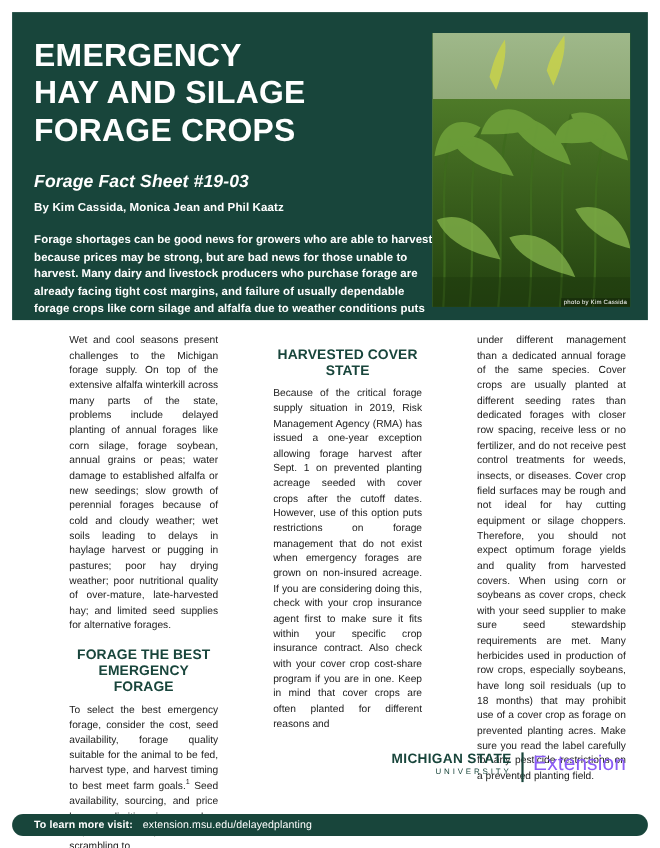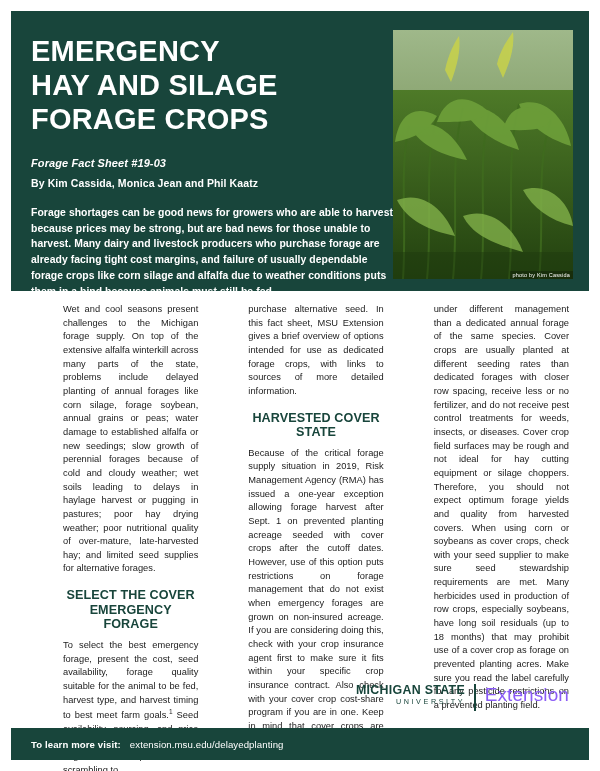--- a/index.html
+++ b/index.html
@@ -42,21 +42,21 @@
     font-size: 29px;
     font-weight: bold;
     line-height: 1.17;
     letter-spacing: 0.2px;
     margin: 6px 0 0 0;
     width: 360px;
   }
   .title .line { display: block; }
   .subtitle {
     margin-top: 20px;
-    font-size: 11px;
+    font-size: 16px;
     font-weight: bold;
     font-style: italic;
     letter-spacing: 0.1px;
   }
   .byline {
     margin-top: 8px;
     font-size: 10.5px;
     font-weight: bold;
     letter-spacing: 0.1px;
   }
@@ -158,30 +158,31 @@
     padding-left: 9px;
     letter-spacing: 0.1px;
   }
 
   
   .footer {
     position: absolute;
     left: 0;
     right: 0;
     bottom: 0;
-    height: 32px;
+    height: 20px;
     background: #18453b;
     color: #ffffff;
     display: flex;
     align-items: center;
     padding-left: 20px;
     box-sizing: border-box;
     font-size: 9.6px;
     font-weight: bold;
     letter-spacing: 0.1px;
+    border-radius: 12px;
   }
   .footer .url {
     margin-left: 9px;
     font-weight: normal;
   }
 </style>
 </head>
 <body>
 
 <div class="page">
@@ -242,28 +243,27 @@
         </svg>
         <div class="photo-credit">photo by Kim Cassida</div>
       </div>
     </div>
 
     <div class="body">
 
       <div class="col">
         <p class="first">Wet and cool seasons present challenges to the Michigan forage supply. On top of the extensive alfalfa winterkill across many parts of the state, problems include delayed planting of annual forages like corn silage, forage soybean, annual grains or peas; water damage to established alfalfa or new seedings; slow growth of perennial forages because of cold and cloudy weather; wet soils leading to delays in haylage harvest or pugging in pastures; poor hay drying weather; poor nutritional quality of over-mature, late-harvested hay; and limited seed supplies for alternative forages.</p>
         <h2 class="section">
-          <span class="line">SELECT THE COVER</span><br>
+          <span class="line">FORAGE THE BEST</span><br>
           <span class="line">EMERGENCY FORAGE</span>
         </h2>
-        <p><span>To select the best emergency forage, present the cost, seed availability, forage quality suitable for the animal to be fed, harvest type, and harvest timing to best meet farm goals.</span><sup>1</sup><span> Seed availability, sourcing, and price become limiting issues when large numbers of producers are scrambling to</span></p>
+        <p><span>To select the best emergency forage, consider the cost, seed availability, forage quality suitable for the animal to be fed, harvest type, and harvest timing to best meet farm goals.</span><sup>1</sup><span> Seed availability, sourcing, and price become limiting issues when large numbers of producers are scrambling to</span></p>
       </div>
 
       <div class="col">
-        <p class="first">purchase alternative seed. In this fact sheet, MSU Extension gives a brief overview of options intended for use as dedicated forage crops, with links to sources of more detailed information.</p>
         <h2 class="section">
           <span class="line">HARVESTED COVER</span><br>
           <span class="line">STATE</span>
         </h2>
         <p>Because of the critical forage supply situation in 2019, Risk Management Agency (RMA) has issued a one-year exception allowing forage harvest after Sept. 1 on prevented planting acreage seeded with cover crops after the cutoff dates. However, use of this option puts restrictions on forage management that do not exist when emergency forages are grown on non-insured acreage. If you are considering doing this, check with your crop insurance agent first to make sure it fits within your specific crop insurance contract. Also check with your cover crop cost-share program if you are in one. Keep in mind that cover crops are often planted for different reasons and</p>
       </div>
 
       <div class="col">
         <p class="first">under different management than a dedicated annual forage of the same species. Cover crops are usually planted at different seeding rates than dedicated forages with closer row spacing, receive less or no fertilizer, and do not receive pest control treatments for weeds, insects, or diseases. Cover crop field surfaces may be rough and not ideal for hay cutting equipment or silage choppers. Therefore, you should not expect optimum forage yields and quality from harvested covers. When using corn or soybeans as cover crops, check with your seed supplier to make sure seed stewardship requirements are met. Many herbicides used in production of row crops, especially soybeans, have long soil residuals (up to 18 months) that may prohibit use of a cover crop as forage on prevented planting acres. Make sure you read the label carefully for any pesticide restrictions on a prevented planting field.</p>
       </div>

